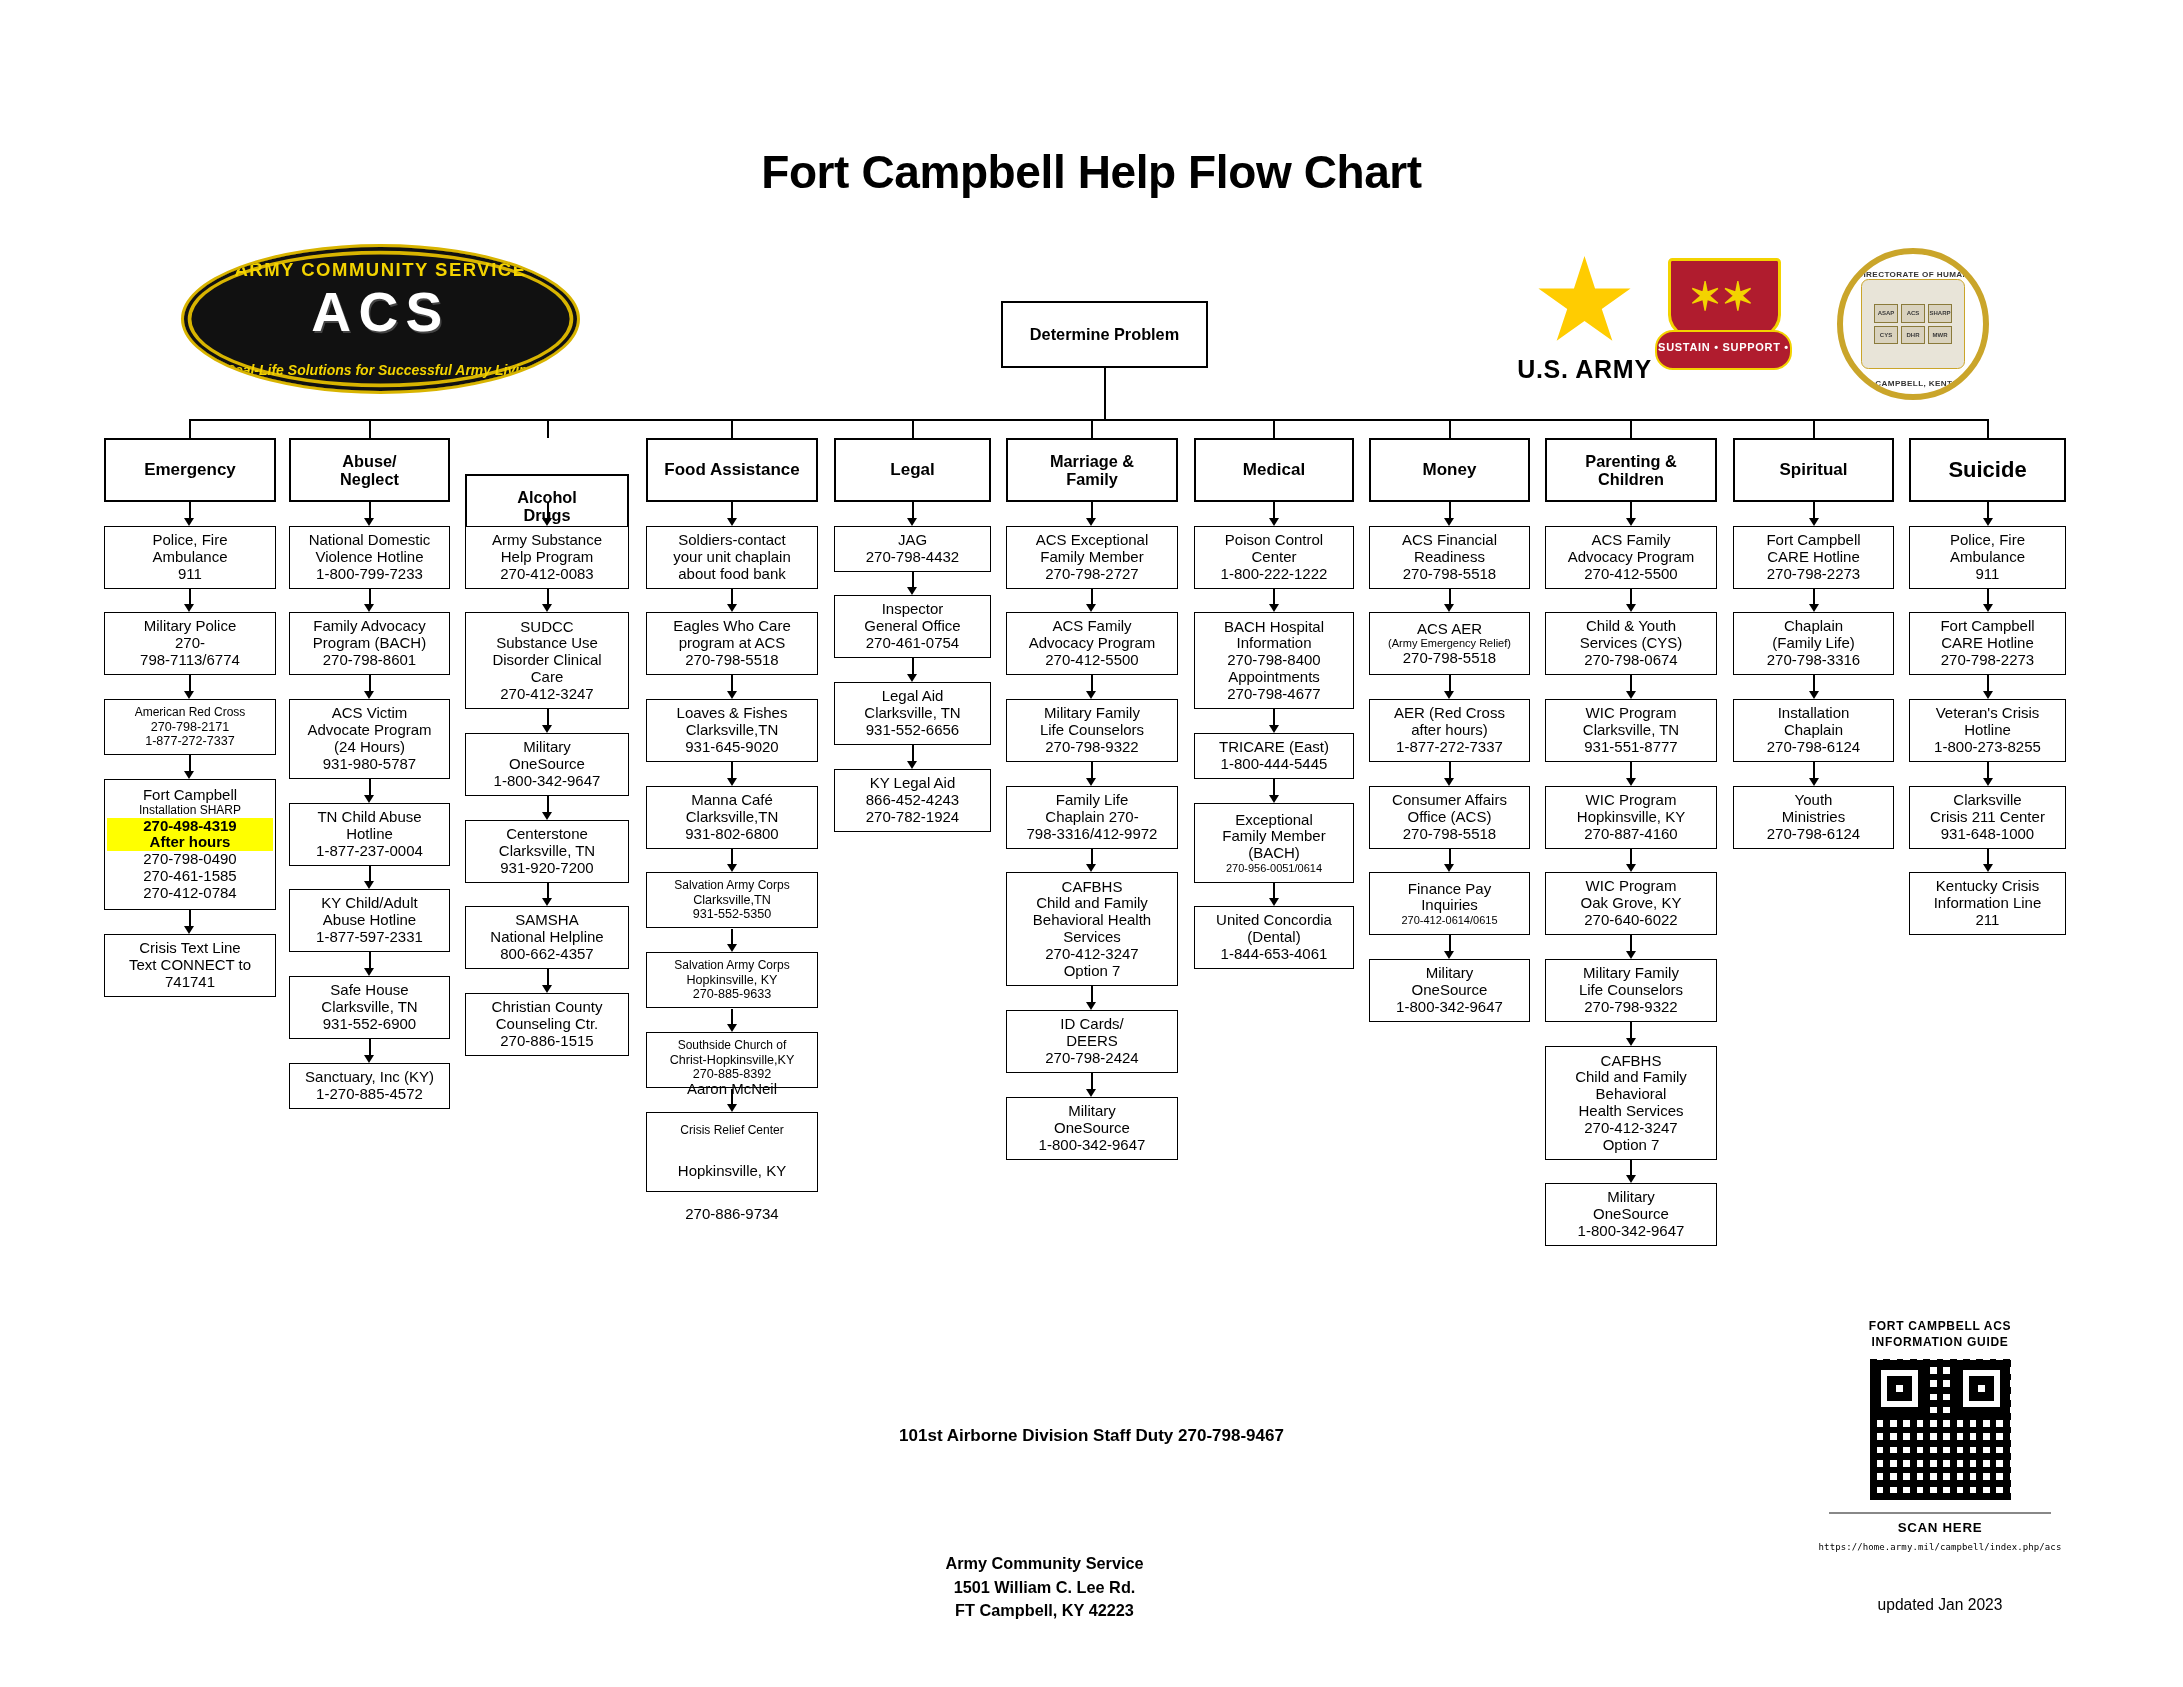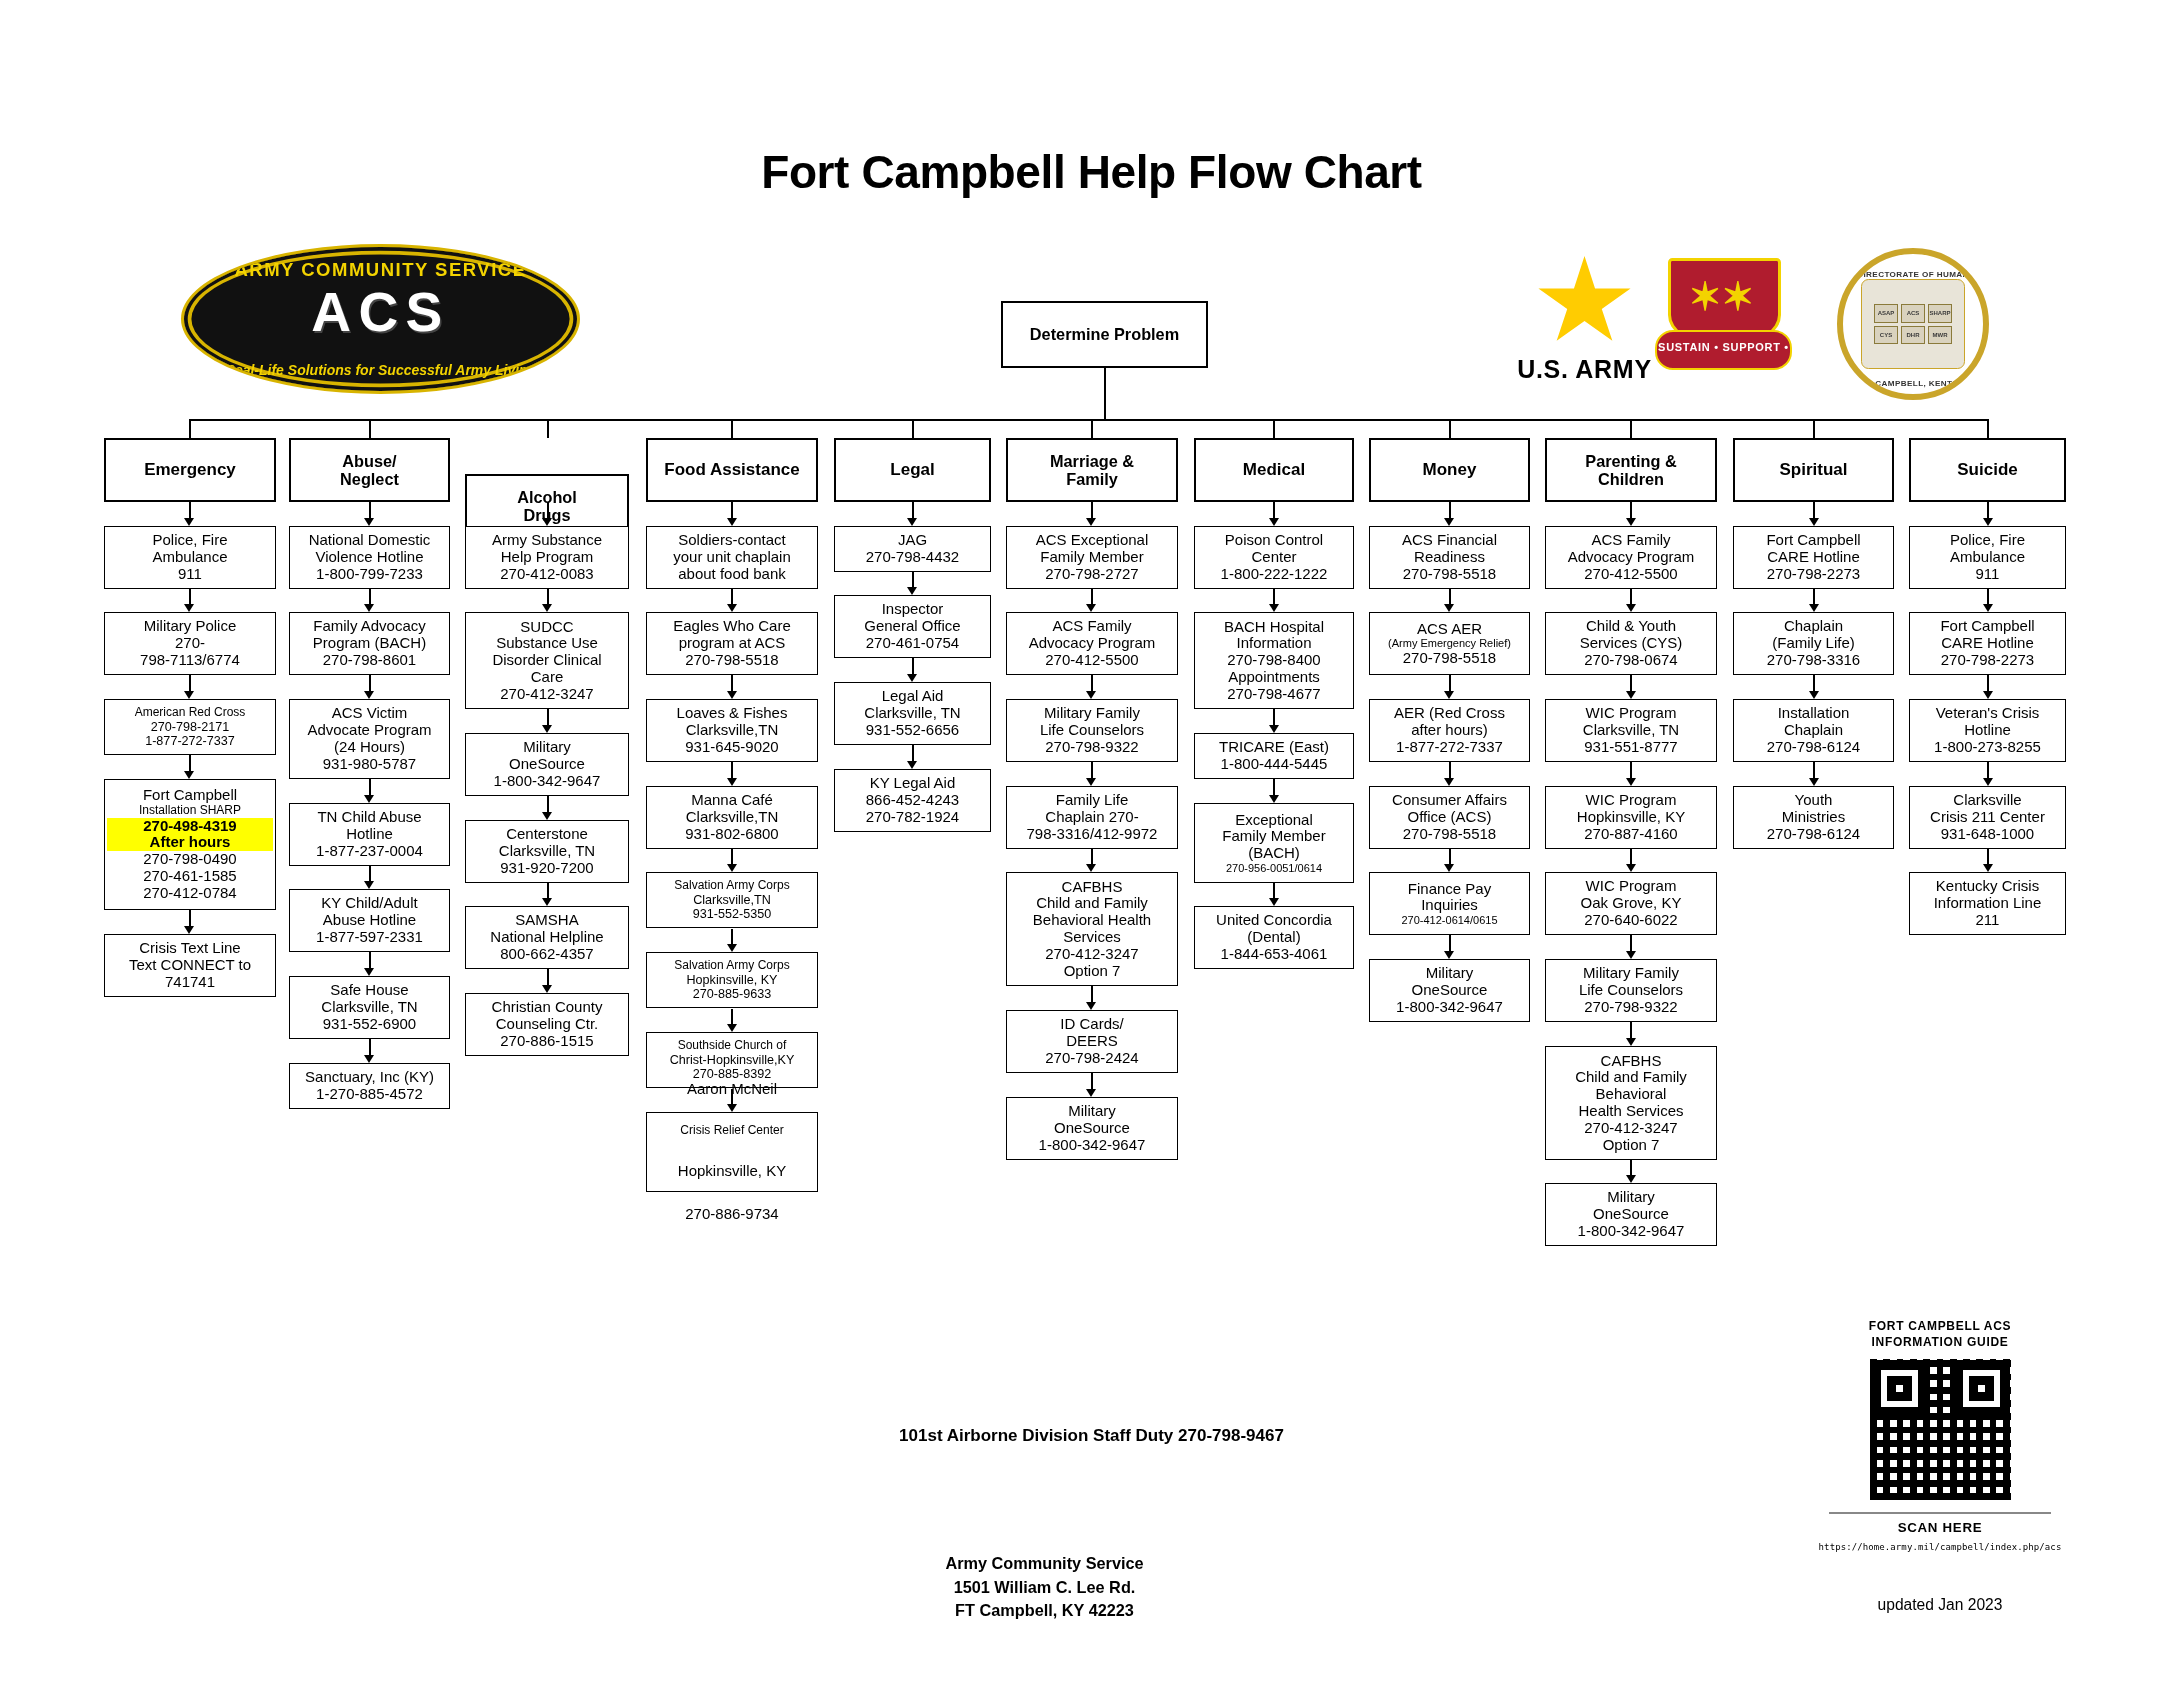--- a/index.html
+++ b/index.html
@@ -850,21 +850,21 @@
         <span class="ln">270-798-6124</span>
       </div>
       <div class="ln-v" style="left: 1813px; top: 762px; height: 16.3px;"></div>
       <div class="arrow-down" style="left: 1809px; top: 778px;"></div>
       <div class="node" style="left: 1733px; top: 786px; width: 161px; height: 63px; font-size: 15px;">
         <span class="ln">Youth</span>
         <span class="ln">Ministries</span>
         <span class="ln">270-798-6124</span>
       </div>
       <div class="ln-v" style="left: 1987px; top: 419px; height: 19px;"></div>
-      <div class="node cat" style="left: 1909px; top: 438px; width: 157px; height: 64px; font-size: 17px; justify-content: center;">
+      <div class="node cat" style="left: 1909px; top: 438px; width: 157px; height: 64px; font-size: 22px; justify-content: center;">
         <span class="ln">Suicide</span>
       </div>
       <div class="ln-v" style="left: 1987px; top: 502px; height: 16.3px;"></div>
       <div class="arrow-down" style="left: 1983px; top: 518px;"></div>
       <div class="node" style="left: 1909px; top: 526px; width: 157px; height: 63px; font-size: 15px;">
         <span class="ln">Police, Fire</span>
         <span class="ln">Ambulance</span>
         <span class="ln">911</span>
       </div>
       <div class="ln-v" style="left: 1987px; top: 589px; height: 16.3px;"></div>

